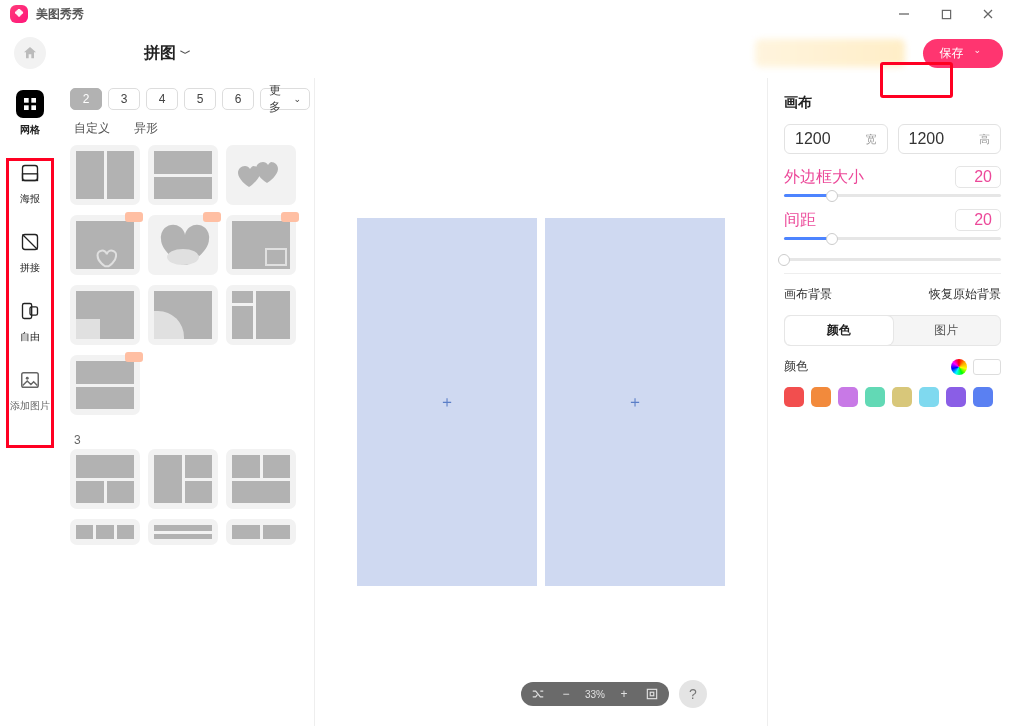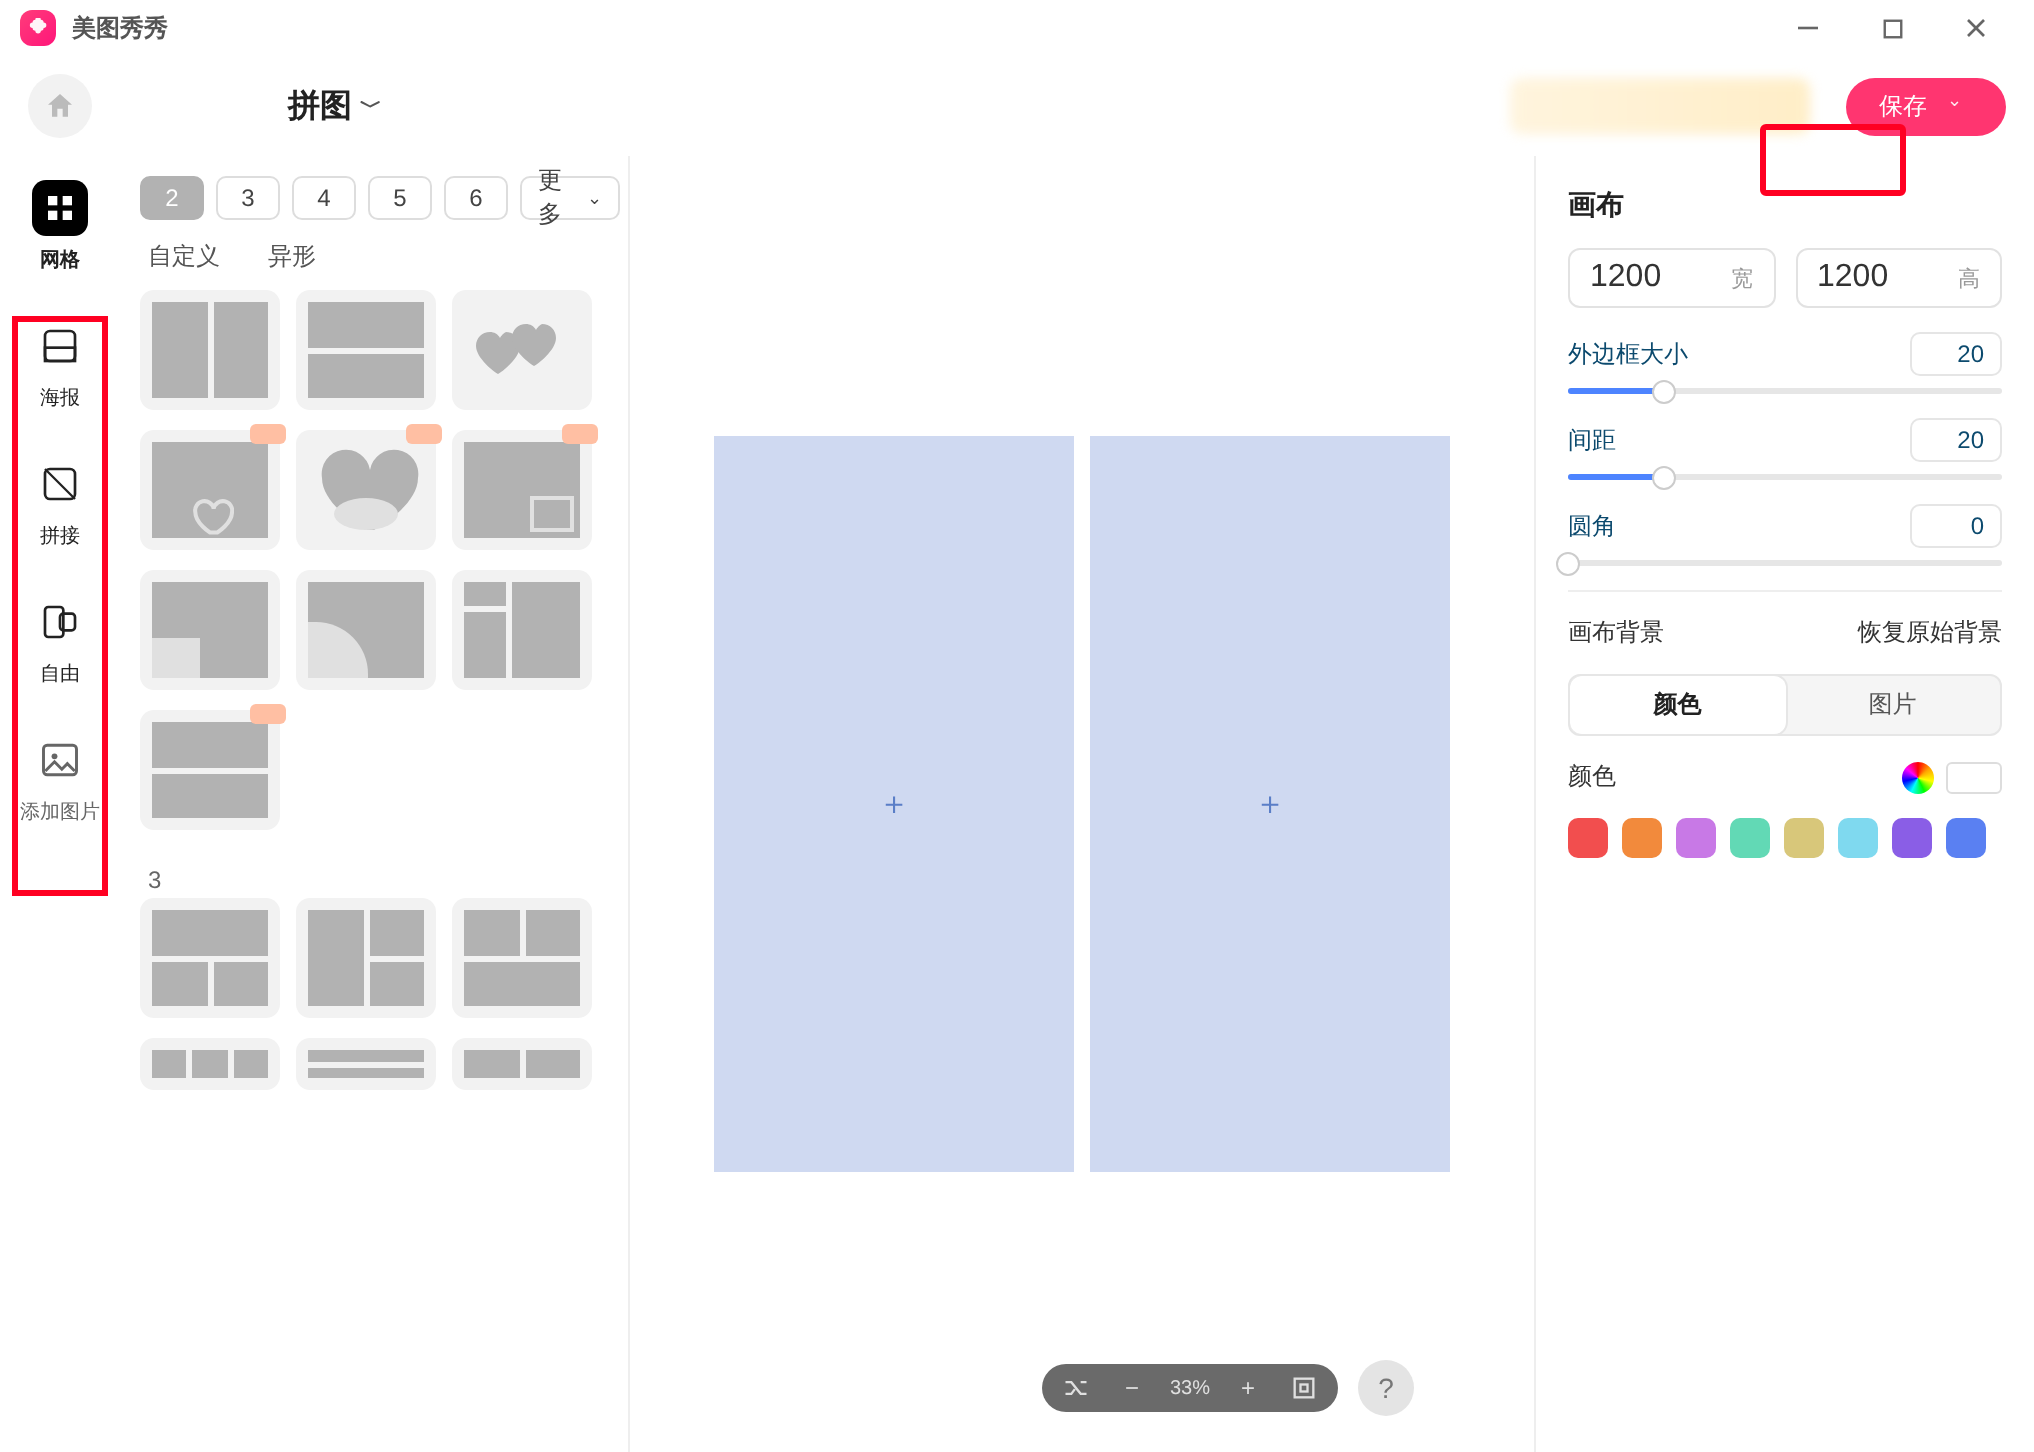--- a/index.html
+++ b/index.html
@@ -70,21 +70,21 @@
 .zoom-text { font-size: 10px; text-align: center; }
 .help-circle { width: 28px; height: 28px; border-radius: 50%; background: #e4e4e4; color: #777; display: flex; align-items: center; justify-content: center; font-size: 14px; cursor: pointer; }
 
 
 .props { width: 250px; border-left: 1px solid #eee; padding: 16px 16px 0; display: flex; flex-direction: column; gap: 12px; overflow-y: auto; }
 .props-title { font-size: 14px; font-weight: 700; color: #222; }
 .dim-row { display: flex; gap: 10px; }
 .dim-input { flex: 1; height: 30px; border: 1px solid #e2e2e2; border-radius: 6px; display: flex; align-items: center; padding: 0 10px; justify-content: space-between; }
 .dim-input input { border: none; outline: none; width: 50px; font-size: 16px; color: #333; background: transparent; }
 .dim-suffix { font-size: 11px; color: #999; }
-.slider-row { display: flex; align-items: center; justify-content: space-between; font-size: 12px; color: #0c4a6e; }
+.slider-row { display: flex; align-items: center; justify-content: space-between; font-size: 16px; color: #ec4899; }
 .slider-val { width: 46px; height: 22px; border: 1px solid #e5e5e5; border-radius: 5px; display: flex; align-items: center; justify-content: flex-end; padding: 0 8px; }
 .slider { position: relative; height: 3px; background: #e6e6e6; border-radius: 2px; margin-top: 6px; }
 .slider-fill { position: absolute; height: 100%; background: #4d84ff; border-radius: 2px; }
 .slider-knob { position: absolute; top: 50%; width: 12px; height: 12px; background: #fff; border: 1px solid #ccc; border-radius: 50%; transform: translate(-50%, -50%); }
 .divider { height: 1px; background: #eee; }
 .bg-header { display: flex; justify-content: space-between; align-items: center; font-size: 12px; }
 .restore-link { color: #333; }
 .seg { display: flex; border: 1px solid #e6e6e6; border-radius: 6px; overflow: hidden; }
 .seg-btn { flex: 1; text-align: center; padding: 6px 0; font-size: 12px; cursor: pointer; color: #555; }
 .seg-btn.active { background: #fff; color: #222; font-weight: 600; box-shadow: 0 0 0 1px #e6e6e6; border-radius: 6px; }
@@ -395,24 +395,20 @@
         <span>间距</span>
         <span class="slider-val">20</span>
       </div>
       <div class="slider">
           <div class="slider-fill" style="width:22%;"></div>
           <div class="slider-knob" style="left:22%;"></div>
         </div>
     </div>
 
     <div>
-      <div class="slider-row">
-        <span>圆角</span>
-        <span class="slider-val">0</span>
-      </div>
       <div class="slider">
           <div class="slider-fill" style="width:0%;"></div>
           <div class="slider-knob" style="left:0%;"></div>
         </div>
     </div>
 
     <div class="divider"></div>
 
     <div class="bg-header">
       <span>画布背景</span>

